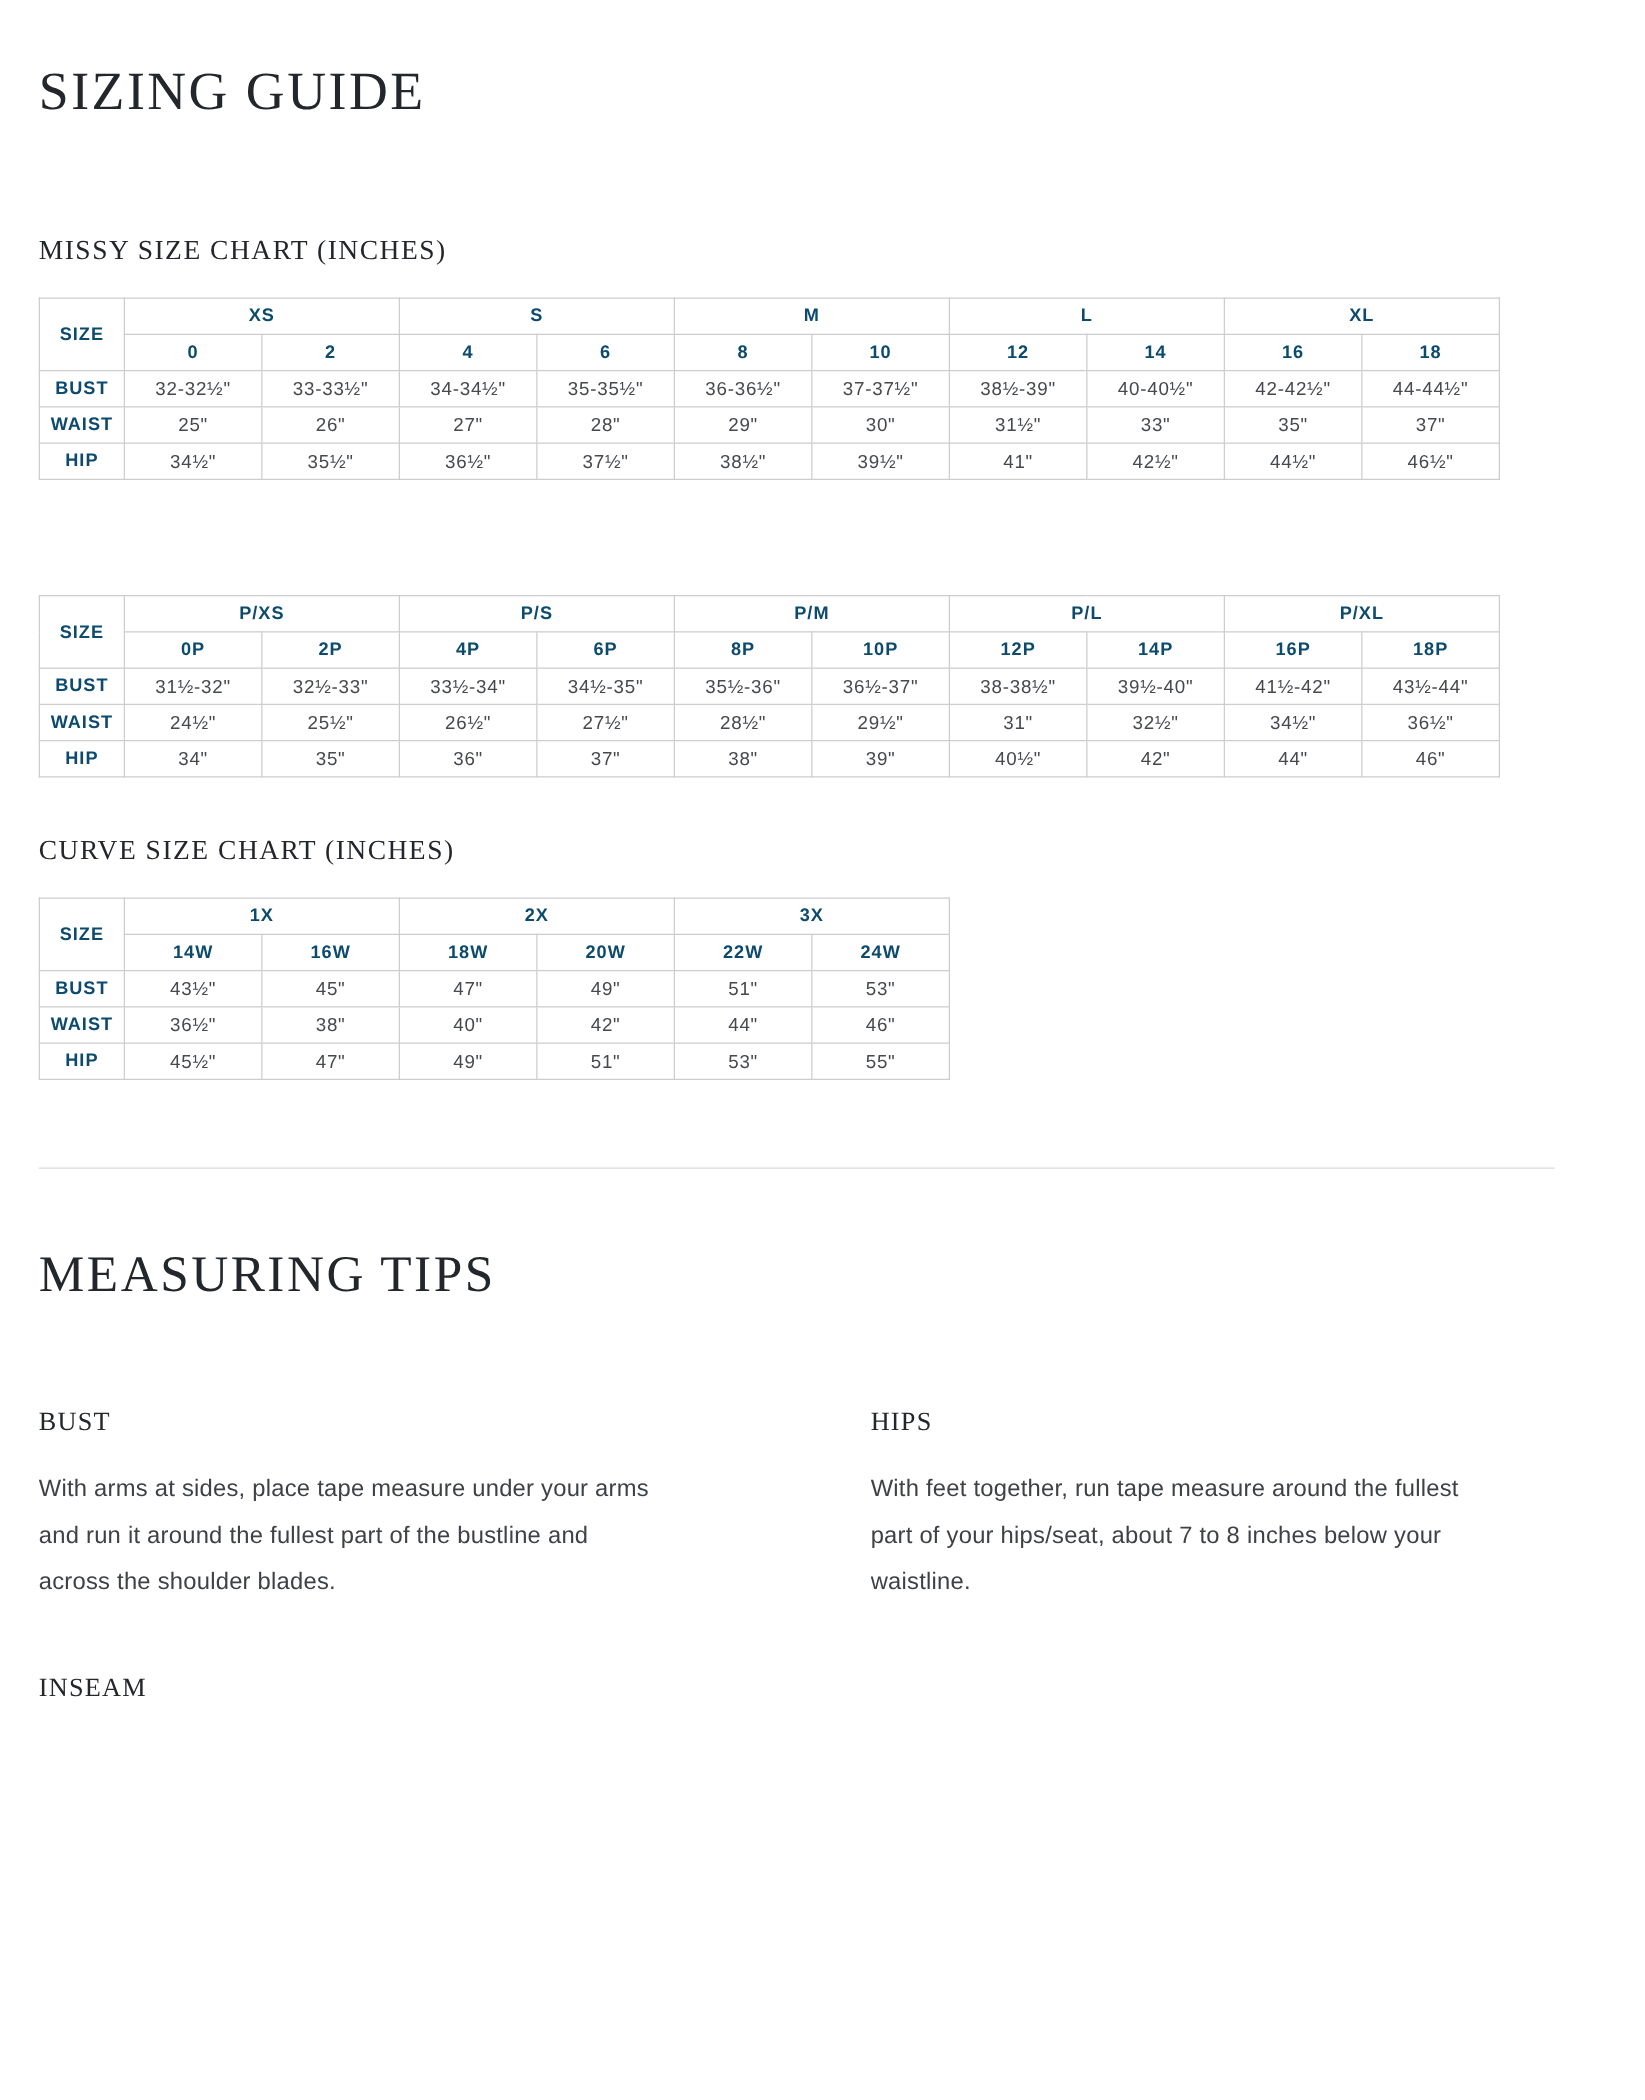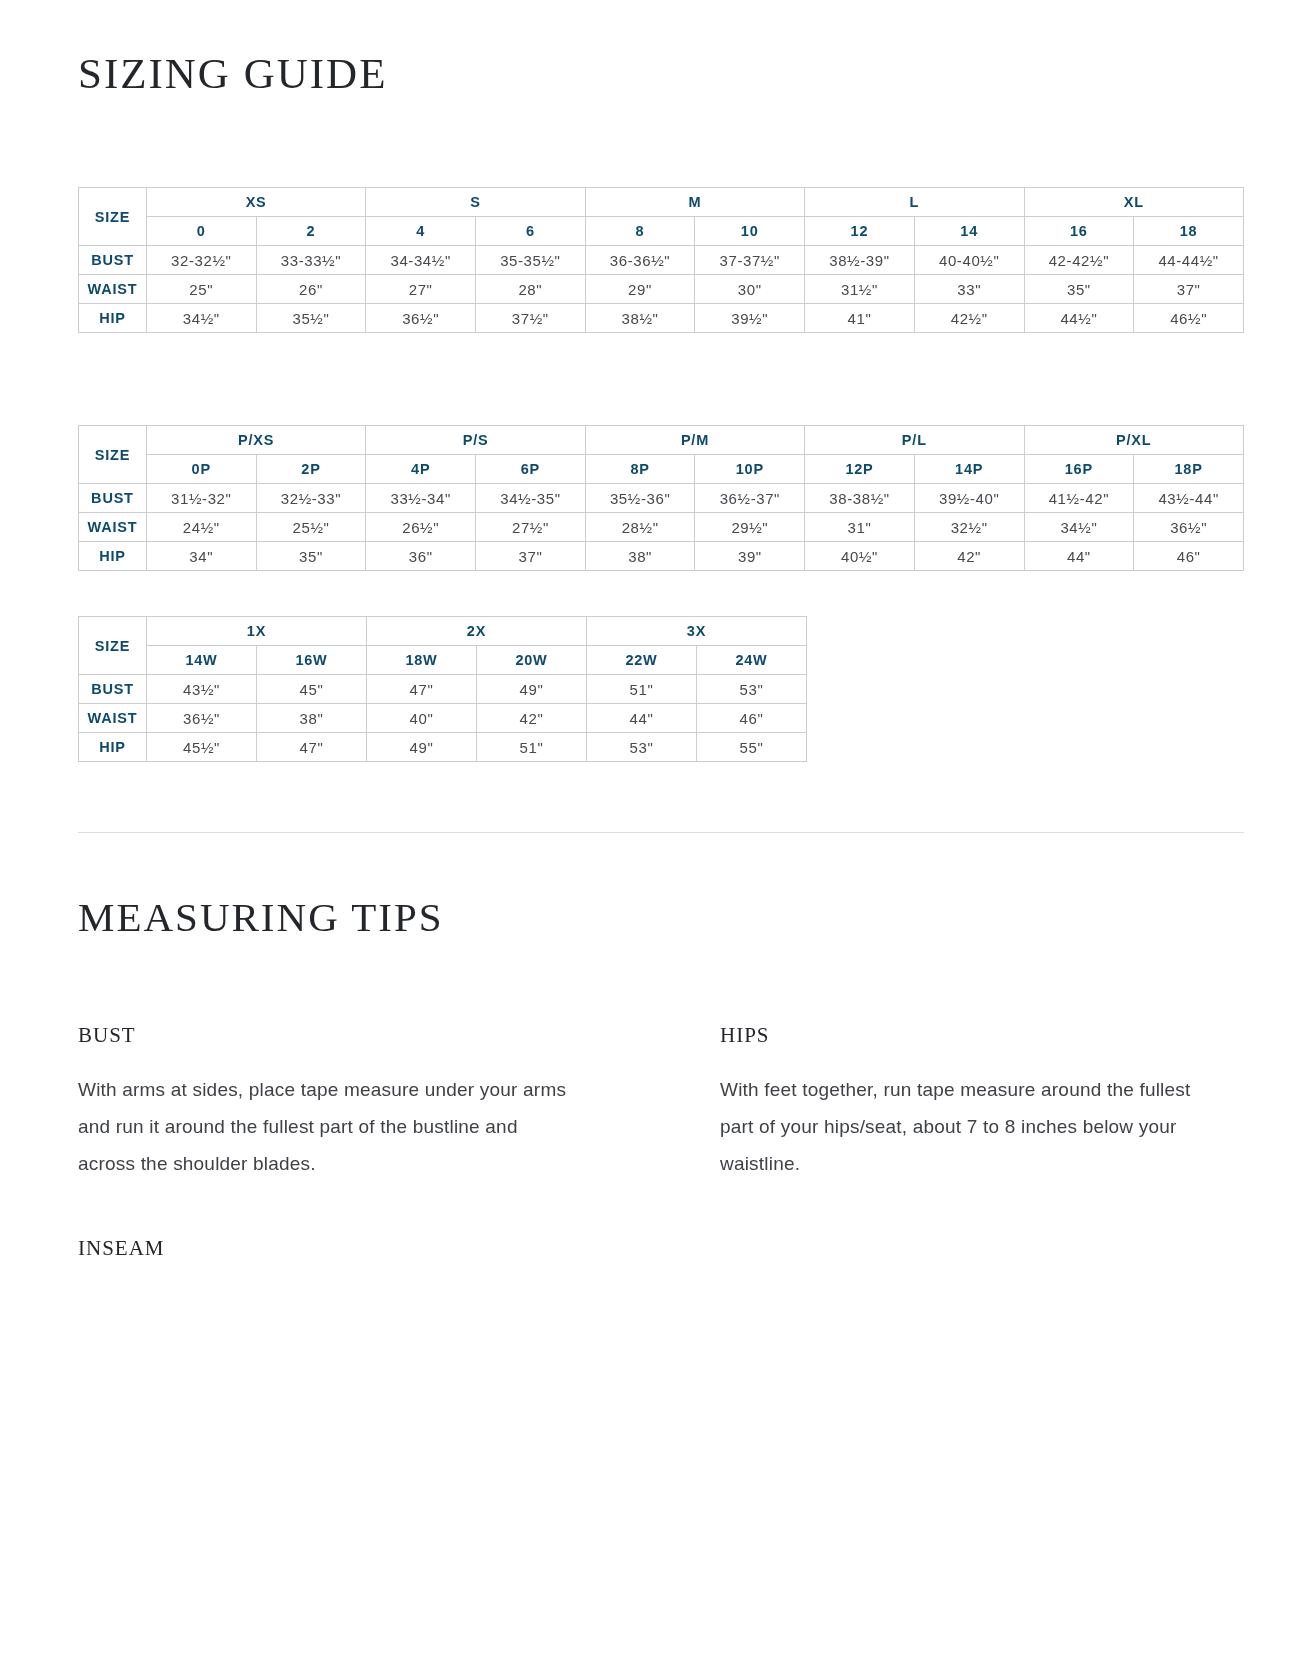--- a/index.html
+++ b/index.html
@@ -3,21 +3,21 @@
 <meta charset="utf-8">
 <style>
   html, body { margin: 0; padding: 0; }
   body {
     width: 1316px;
     height: 1680px;
     background: #ffffff;
     font-family: "Liberation Sans", sans-serif;
     overflow: hidden;
   }
-  .page { padding: 52px 72px 0 78px; }
+  .page { padding: 52px 72px 0 31px; }
 
   .page-title {
     font-family: "Liberation Serif", serif;
     font-weight: 400;
     font-size: 43px;
     line-height: 1;
     letter-spacing: 2px;
     color: #23262a;
     margin: 0;
   }
@@ -105,20 +105,21 @@
   }
 </style>
 </head>
 <body>
 
 <div class="page">
   <h1 class="page-title">SIZING GUIDE</h1>
 
   <div id="charts">
       <section class="chart-section missy">
+        <h3 class="chart-heading">MISSY SIZE CHART (INCHES)</h3>
         <table class="size-table">
           <colgroup>
             <col style="width: 68px;">
             <col style="width: 110px;">
             <col style="width: 110px;">
             <col style="width: 110px;">
             <col style="width: 110px;">
             <col style="width: 110px;">
             <col style="width: 110px;">
             <col style="width: 110px;">
@@ -265,20 +266,21 @@
               <td>39"</td>
               <td>40½"</td>
               <td>42"</td>
               <td>44"</td>
               <td>46"</td>
             </tr>
           </tbody>
         </table>
       </section>
       <section class="chart-section curve">
+        <h3 class="chart-heading">CURVE SIZE CHART (INCHES)</h3>
         <table class="size-table">
           <colgroup>
             <col style="width: 68px;">
             <col style="width: 110px;">
             <col style="width: 110px;">
             <col style="width: 110px;">
             <col style="width: 110px;">
             <col style="width: 110px;">
             <col style="width: 110px;">
           </colgroup>

